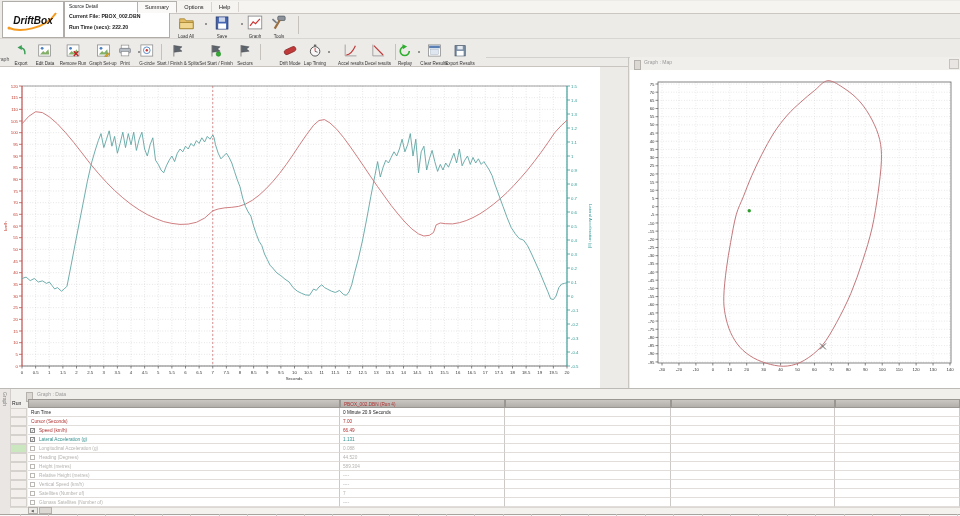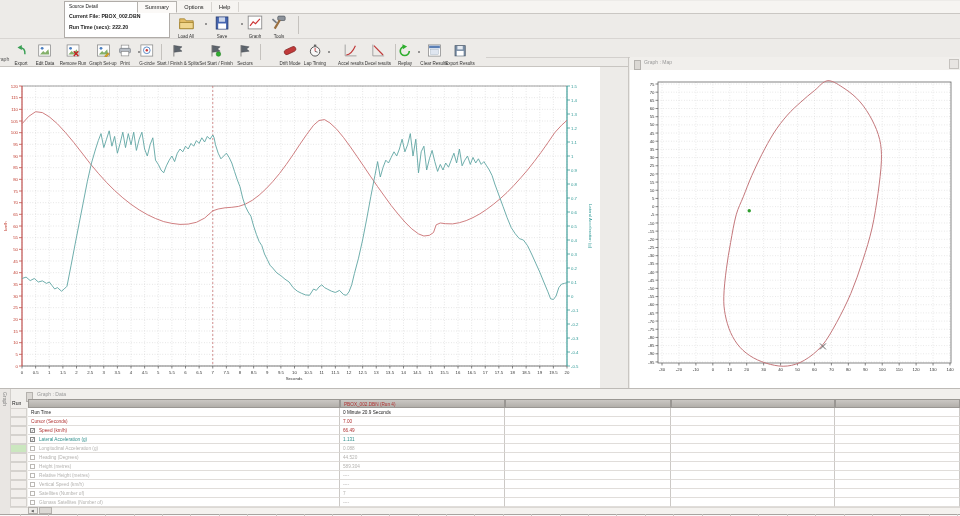--- a/index.html
+++ b/index.html
@@ -49,20 +49,27 @@
 #sb-btn{position:absolute;left:28px;top:118px;width:10px;height:7px;background:#eceae7;border:1px solid #b3b0ac;box-sizing:border-box}
 #sb-btn span{position:absolute;left:2px;top:0px;font-size:6px;transform:scale(0.6);transform-origin:0 0;color:#555}
 #sb-thumb{position:absolute;left:39px;top:118px;width:13px;height:7px;background:#dcd9d5;border:1px solid #b3b0ac;box-sizing:border-box}
 #bstrip{position:absolute;left:0;top:125px;width:960px;height:3px;background:#fbfafa;border-top:1px solid #a8a5a1}
 .bline{position:absolute;top:125px;width:1px;height:3px;background:#c9c6c2}
 </style>
 </head>
 <body>
 
 <div id="app">
+  <div class="abs" id="logo">
+    <svg width="60" height="35">
+      <path d="M6 26 C16 30 42 28 53 11" stroke="#f59a1d" stroke-width="2" fill="none"></path>
+      <circle cx="6" cy="26" r="1.5" fill="#f59a1d"></circle>
+      <text x="30" y="22" text-anchor="middle" font-size="10" font-weight="bold" font-style="italic" fill="#111">DriftBox</text>
+    </svg>
+  </div>
   <div class="abs" id="src-panel">
     <div class="t">Source Detail</div>
     <div class="l1"><span>Current File:</span> <span>PBOX_002.DBN</span></div>
     <div class="l2"><span>Run Time (secs):</span> <span>222.20</span></div>
   </div>
   <div class="abs" id="menu-strip"></div>
   <div class="abs" id="menu"><span class="menu-item active">Summary</span><span class="menu-item">Options</span><span class="menu-item">Help</span></div>
   <div class="abs" id="menu-line"></div>
   <div class="abs" id="tb1">
       <div class="tbtn" style="left: 186px; top: 15px;"><svg width="16" height="15" viewBox="0 0 13 12">

